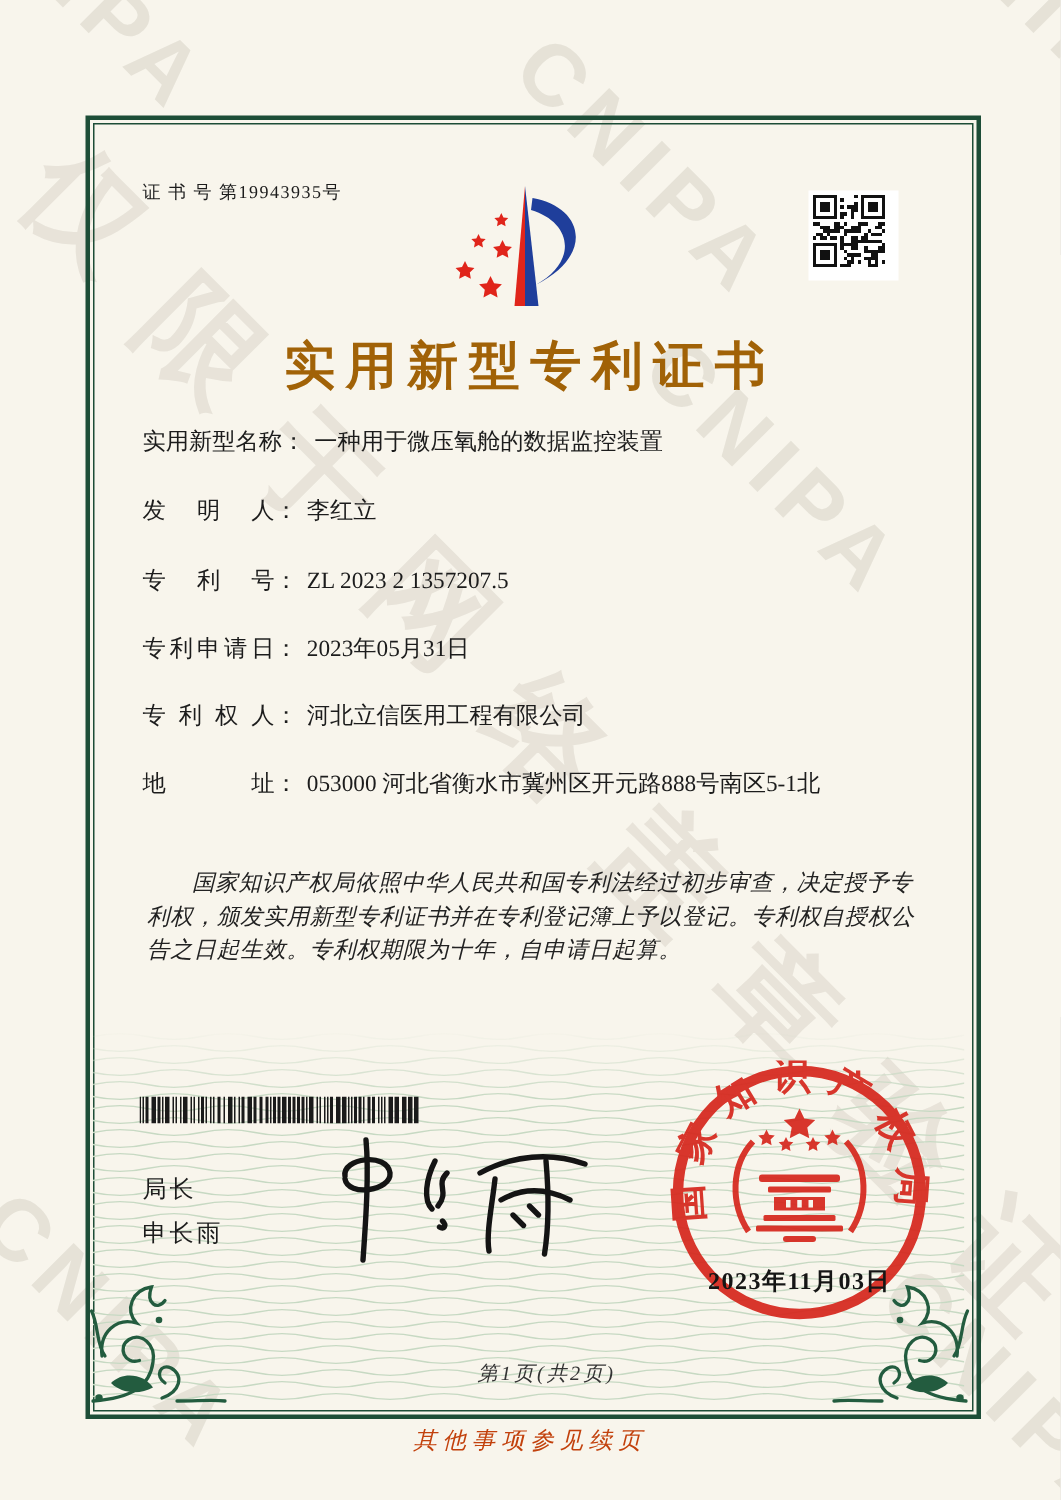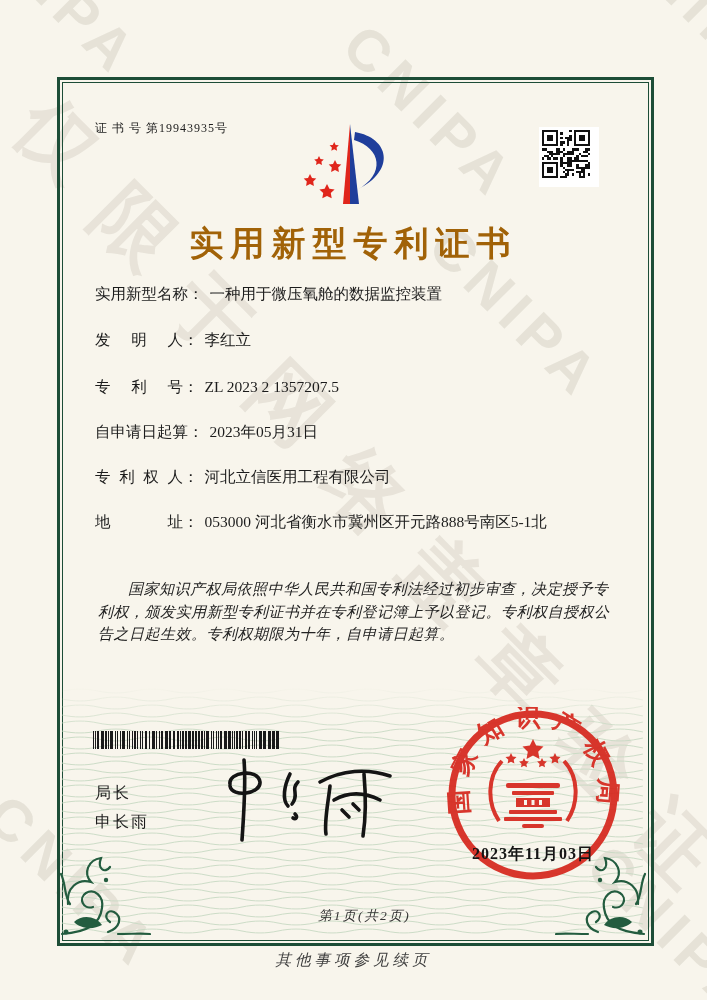--- a/index.html
+++ b/index.html
@@ -42,21 +42,21 @@
   
   .barcode{position:absolute;left:93px;top:731px;z-index:3;}
   .officer{position:absolute;left:95px;font-size:16px;z-index:3;letter-spacing:2px;}
   .sig{position:absolute;left:192px;top:752px;z-index:3;}
   .seal{position:absolute;left:445px;top:707px;z-index:2;opacity:0.93;}
   .seal-date{position:absolute;left:445px;top:844px;width:176px;text-align:center;
       font-size:16px;font-weight:600;color:#151515;z-index:4;letter-spacing:1px;}
   .page-info{position:absolute;left:0;top:907px;width:707px;text-align:center;
       font-size:13.5px;font-style:italic;letter-spacing:2px;color:#333;z-index:3;padding-left:11px;}
   .cont-note{position:absolute;left:0;top:950px;width:707px;text-align:center;
-      font-size:15.5px;font-style:italic;letter-spacing:4px;color:#404040;z-index:3;}
+      font-size:15.5px;font-style:italic;letter-spacing:4px;color:#c2410c;z-index:3;}
   .ornament{position:absolute;z-index:2;}
 </style>
 </head>
 <body>
 
 <div id="page">
 
   <div id="wm-layer">
       <div class="wm wm-char" style="left: 18px; top: 88px;">仅</div>
       <div class="wm wm-char" style="left: 95px; top: 176px;">限</div>
@@ -233,21 +233,21 @@
   <div class="row" style="top:284px">
     <span class="lab">实用新型名称</span><span class="colon">：</span><span>一种用于微压氧舱的数据监控装置</span>
   </div>
   <div class="row" style="top:330px">
     <span class="lab">发　明　人</span><span class="colon">：</span><span>李红立</span>
   </div>
   <div class="row" style="top:377px">
     <span class="lab">专　利　号</span><span class="colon">：</span><span>ZL 2023 2 1357207.5</span>
   </div>
   <div class="row" style="top:422px">
-    <span class="lab">自申请日起算</span><span class="colon">：</span><span>2023年05月31日</span>
+    <span class="lab">专利申请日</span><span class="colon">：</span><span>2023年05月31日</span>
   </div>
   <div class="row" style="top:467px">
     <span class="lab">专 利 权 人</span><span class="colon">：</span><span>河北立信医用工程有限公司</span>
   </div>
   <div class="row" style="top:512px">
     <span class="lab">地　　　址</span><span class="colon">：</span><span>053000 河北省衡水市冀州区开元路888号南区5-1北</span>
   </div>
 
   <div class="para" style="top:578px">国家知识产权局依照中华人民共和国专利法经过初步审查，决定授予专利权，颁发实用新型专利证书并在专利登记簿上予以登记。专利权自授权公告之日起生效。专利权期限为十年，自申请日起算。</div>
 

